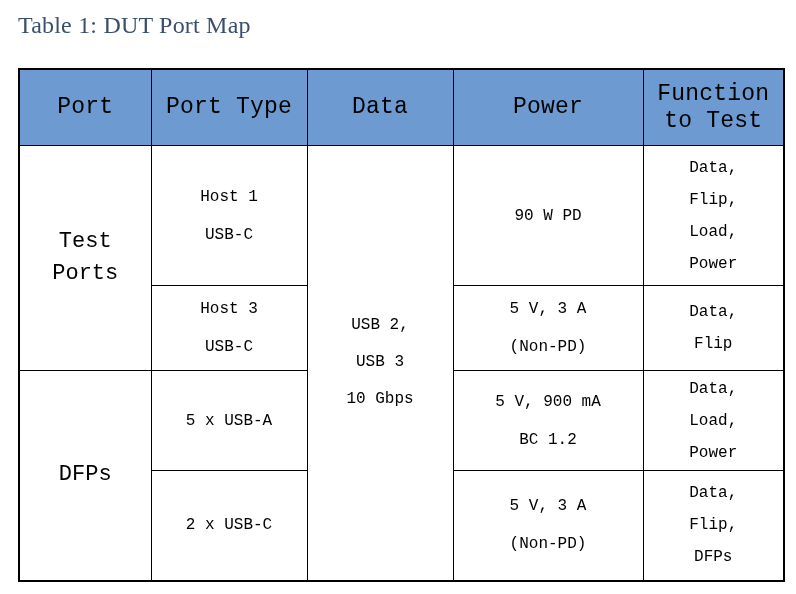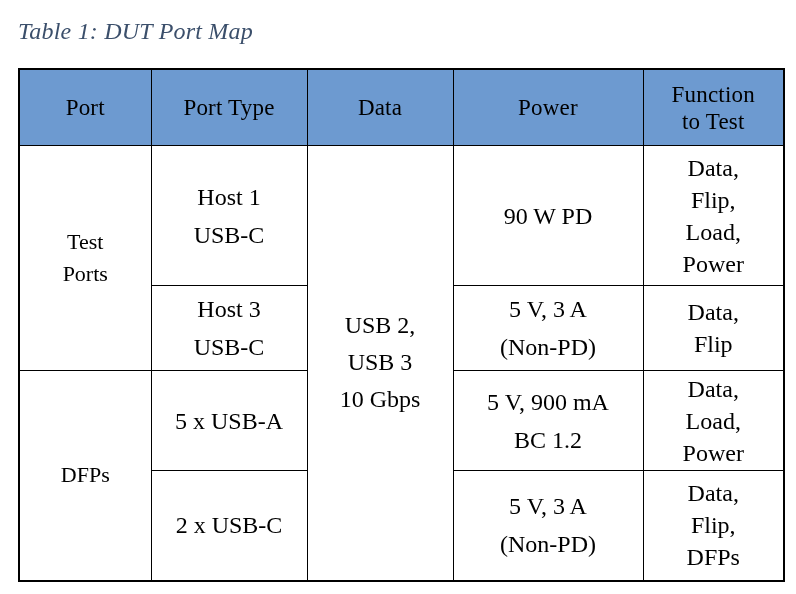--- a/index.html
+++ b/index.html
@@ -18,35 +18,35 @@
   .page {
     position: relative;
     width: 796px;
     height: 594px;
     box-sizing: border-box;
   }
 
   .caption {
     position: absolute;
     left: 18px;
-    top: 15px;
+    top: 9px;
     font-family: "Liberation Serif", "DejaVu Serif", serif;
-    font-style: italic;
     font-size: 24px;
     line-height: 32px;
     color: #3b4f6b;
     letter-spacing: 0.2px;
     white-space: nowrap;
   }
 
   .table-wrap {
     position: absolute;
     left: 18px;
     top: 68px;
     width: 760px;
+    font-family: Liberation Mono, monospace;
   }
 
   table.port-map {
     border-collapse: collapse;
     table-layout: fixed;
     width: 760px;
     border: 2px solid #000000;
   }
 
   table.port-map td,
@@ -63,21 +63,21 @@
     background: #6d9ad0;
     color: #ffffff;
     font-weight: bold;
     font-size: 23px;
     line-height: 27px;
     height: 75px;
     letter-spacing: 0.2px;
   }
 
   tbody td {
-    font-size: 24px;
+    font-size: 16px;
     line-height: 38px;
     color: #0a0a0a;
   }
 
   td.group-label {
     font-weight: bold;
     font-size: 22px;
     line-height: 32px;
   }
 

